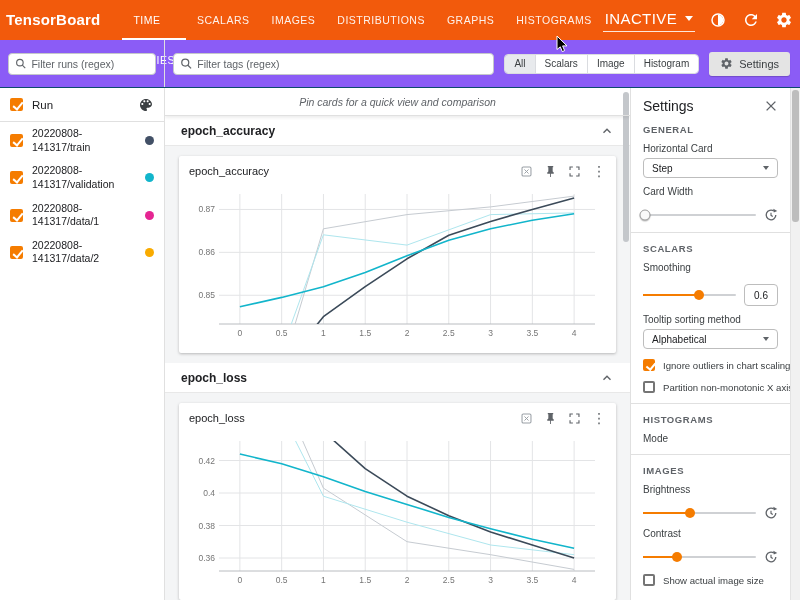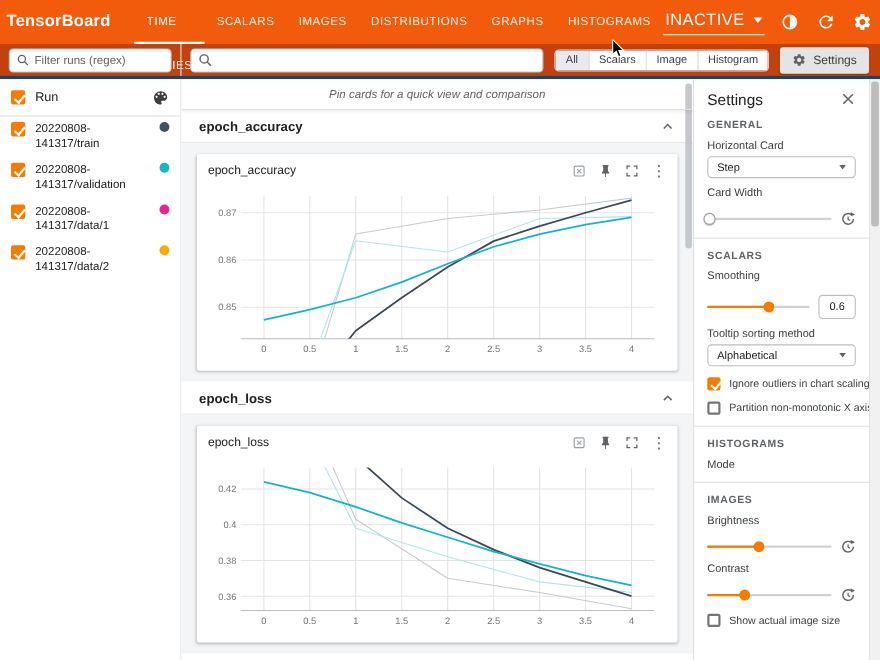--- a/index.html
+++ b/index.html
@@ -12,38 +12,38 @@
   .logo{font-size:15px;font-weight:bold;line-height:40px;margin-right:22px;letter-spacing:.2px}
   .tabs{display:flex;align-items:stretch}
   .tab{font-size:10.5px;letter-spacing:.5px;padding:0 11px;line-height:40px;cursor:pointer;opacity:.92}
   .tab.active{box-shadow:inset 0 -2px 0 #fff;opacity:1}
   .top-right{margin-left:auto;display:flex;align-items:center;gap:13px}
   .status-dd{display:flex;align-items:center;gap:8px;border-bottom:1px solid rgba(255,255,255,.85);padding:2px 2px 4px;font-size:15px;letter-spacing:.4px;min-width:80px;justify-content:space-between;cursor:pointer}
   .dd-caret{width:0;height:0;border-left:4px solid transparent;border-right:4px solid transparent;border-top:5px solid #fff}
   .icon-btn{width:20px;height:20px;display:flex;align-items:center;justify-content:center;cursor:pointer}
 
   
-  .toolbar{height:32px;display:flex;border-bottom:3px solid #0c4a6e;background:#c2410c}
+  .toolbar{height:48px;display:flex;border-bottom:1px solid #0c4a6e;background:#8b5cf6}
   .tb-left{width:165px;flex:none;border-right:1px solid #e0e0e0;display:flex;align-items:center;padding:0 8px}
   .filter-box{display:flex;align-items:center;gap:5px;border:1px solid #c4c7cb;border-radius:4px;height:22px;padding:0 6px;flex:1;background:#fff}
   .filter-box input{border:none;outline:none;font-size:10.5px;width:100%;font-family:inherit;color:#3c4043;background:transparent}
   input::placeholder{color:#5f6368}
   .tb-main{flex:1;display:flex;align-items:center;padding:0 10px 0 8px;gap:10px}
   .chip-group{display:flex;border:1px solid #dadce0;border-radius:4px;overflow:hidden;height:20px;flex:none}
   .chip{font-size:10px;padding:0 9px;line-height:18px;color:#3c4043;border-right:1px solid #dadce0;background:#fff;cursor:pointer;white-space:nowrap}
   .chip:last-child{border-right:none}
   .chip.selected{background:#e8eaed}
   .settings-btn{display:flex;align-items:center;gap:6px;background:#e4e4e4;border:none;border-radius:3px;height:24px;padding:0 11px;font-size:11px;color:#3c4043;flex:none;box-shadow:0 1px 1px rgba(0,0,0,.18);cursor:pointer;font-family:inherit}
 
   
   .content{display:flex;height:528px}
   .sidebar{width:165px;flex:none;border-right:1px solid #e0e0e0;background:#fff}
   .run-header{display:flex;align-items:center;gap:9px;padding:0 10px;border-bottom:1px solid #e0e0e0;height:34px}
   .run-header-label{font-size:11.5px;flex:1}
-  .run-row{display:flex;align-items:flex-start;gap:9px;padding:5px 10px;cursor:pointer}
+  .run-row{display:flex;align-items:center;gap:9px;padding:5px 10px;cursor:pointer}
   .run-name{flex:1;font-size:10.5px;line-height:1.3;color:#202124}
   .run-name span{display:block}
   .dot{width:9px;height:9px;border-radius:50%;flex:none}
 
   .cb{width:13px;height:13px;border:2px solid #757575;border-radius:2px;flex:none;position:relative;cursor:pointer;background:#fff}
   .cb.checked{background:var(--accent);border-color:var(--accent)}
   .cb.checked::after{content:"";position:absolute;left:3px;top:0;width:4px;height:8px;border:solid #fff;border-width:0 2px 2px 0;transform:rotate(40deg)}
 
   
   .main{flex:1;position:relative;overflow:hidden;background:#fff}
@@ -135,20 +135,21 @@
           </svg>
         <input placeholder="Filter runs (regex)" style="">
       </div>
     </div>
     <div class="tb-main">
       <div class="filter-box">
         <svg width="13" height="13" viewBox="0 0 14 14">
             <circle cx="6" cy="6" r="4" fill="none" stroke="#5f6368" stroke-width="1.4"></circle>
             <line x1="9" y1="9" x2="12.6" y2="12.6" stroke="#5f6368" stroke-width="1.4"></line>
           </svg>
+        <input placeholder="Filter tags (regex)" style="">
       </div>
       <div class="chip-group">
         <span class="chip selected">All</span>
         <span class="chip">Scalars</span>
         <span class="chip">Image</span>
         <span class="chip">Histogram</span>
       </div>
       <button class="settings-btn">
         <svg width="13" height="13" viewBox="0 0 24 24" fill="#5f6368">
             <path d="M19.14,12.94c0.04-0.3,0.06-0.61,0.06-0.94c0-0.32-0.02-0.64-0.07-0.94l2.03-1.58c0.18-0.14,0.23-0.41,0.12-0.61l-1.92-3.32c-0.12-0.22-0.37-0.29-0.59-0.22l-2.39,0.96c-0.5-0.38-1.03-0.7-1.62-0.94L14.4,2.81c-0.04-0.24-0.24-0.41-0.48-0.41h-3.84c-0.24,0-0.43,0.17-0.47,0.41L9.25,5.35C8.66,5.59,8.12,5.92,7.63,6.29L5.24,5.33c-0.22-0.08-0.47,0-0.59,0.22L2.74,8.87C2.62,9.08,2.66,9.34,2.86,9.48l2.03,1.58C4.84,11.36,4.8,11.69,4.8,12s0.02,0.64,0.07,0.94l-2.03,1.58c-0.18,0.14-0.23,0.41-0.12,0.61l1.92,3.32c0.12,0.22,0.37,0.29,0.59,0.22l2.39-0.96c0.5,0.38,1.03,0.7,1.62,0.94l0.36,2.54c0.05,0.24,0.24,0.41,0.48,0.41h3.84c0.24,0,0.44-0.17,0.47-0.41l0.36-2.54c0.59-0.24,1.13-0.56,1.62-0.94l2.39,0.96c0.22,0.08,0.47,0,0.59-0.22l1.92-3.32c0.12-0.22,0.07-0.47-0.12-0.61L19.14,12.94z M12,15.6c-1.98,0-3.6-1.62-3.6-3.6s1.62-3.6,3.6-3.6s3.6,1.62,3.6,3.6S13.98,15.6,12,15.6z"></path>

